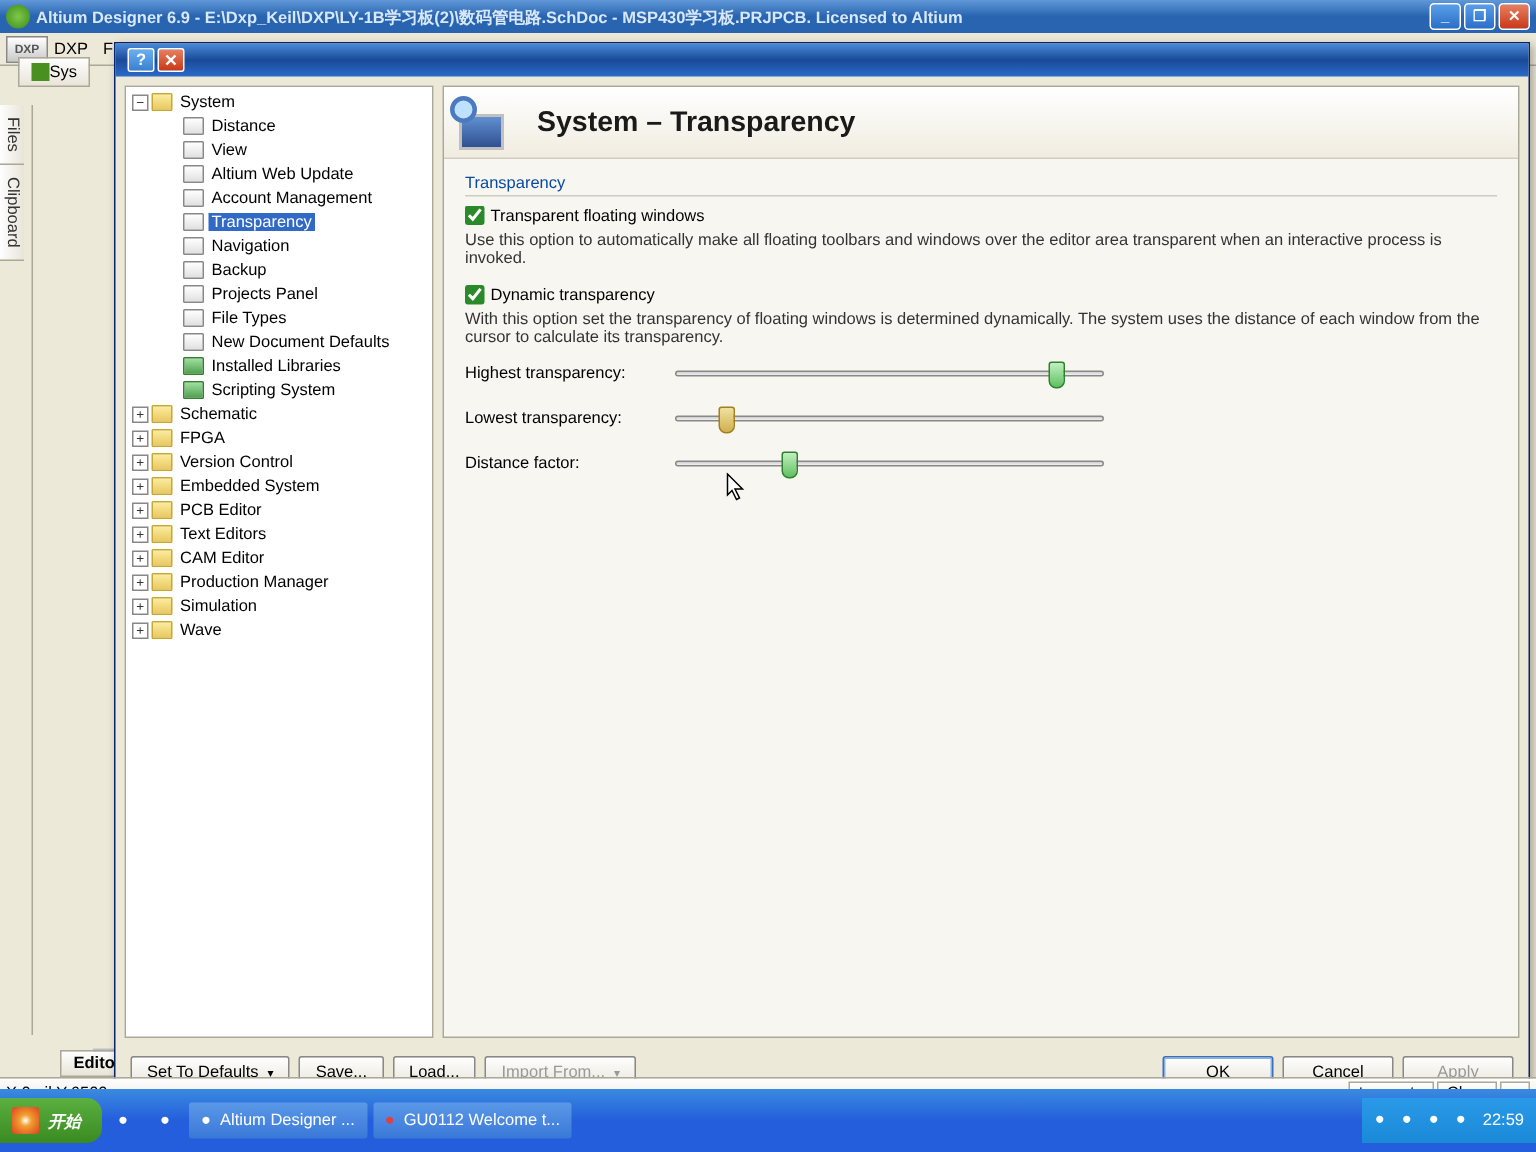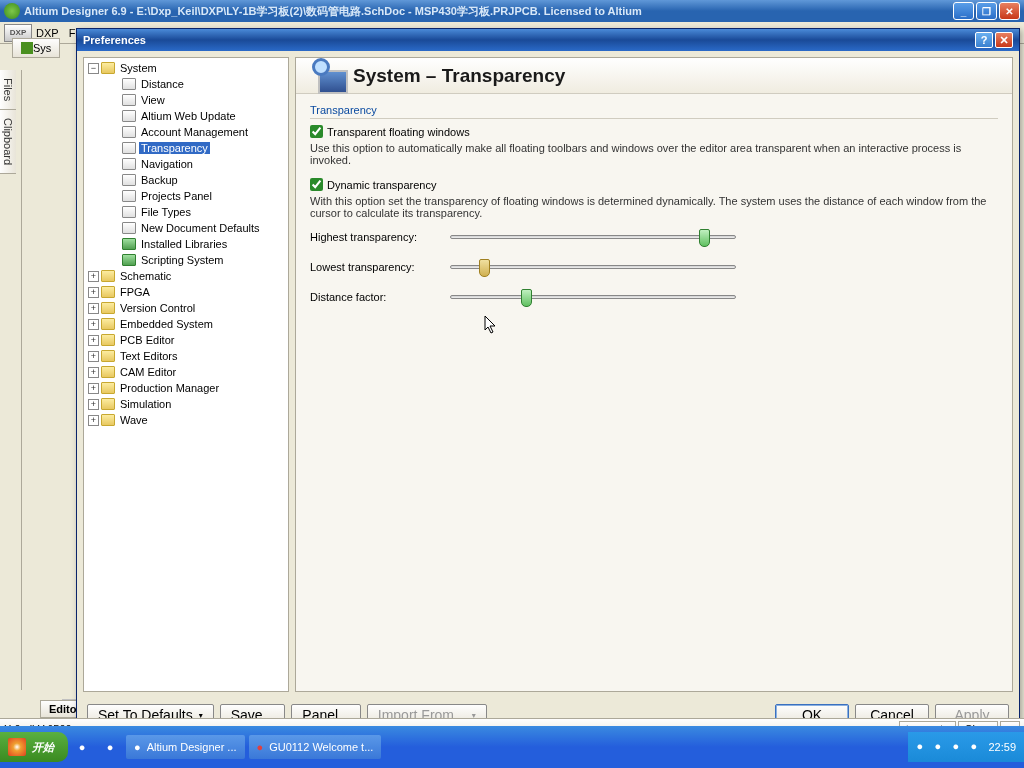--- a/index.html
+++ b/index.html
@@ -63,40 +63,40 @@
 .tree-item.l2 { padding-left: 36px; }
 .tree-expander { width: 11px; height: 11px; border: 1px solid #888; background: #fff; display: inline-flex; align-items: center; justify-content: center; font-size: 9px; line-height: 1; margin-right: 2px; color: #333; }
 .tree-icon { width: 14px; height: 12px; background: linear-gradient(#fceca0, #e8c860); border: 1px solid #c8a830; margin-right: 3px; border-radius: 1px; }
 .tree-icon.page { background: linear-gradient(#fff, #e0e0e0); border: 1px solid #888; }
 .tree-icon.special { background: linear-gradient(#a0e0a0, #50a050); border: 1px solid #308030; }
 .tree-text { padding: 0 2px; }
 .tree-item.selected .tree-text { background: #316ac5; color: #fff; }
 
 
 .content-panel { flex: 1; border: 1px solid #aca899; background: #f8f6f0; display: flex; flex-direction: column; }
-.content-header { height: 36px; background: linear-gradient(#fff, #f0ece0); border-bottom: 1px solid #d0ccc0; display: flex; align-items: center; padding: 0 16px; gap: 1px; }
+.content-header { height: 48px; background: linear-gradient(#fff, #f0ece0); border-bottom: 1px solid #d0ccc0; display: flex; align-items: center; padding: 0 4px; gap: 18px; }
 .hdr-icon { width: 40px; height: 36px; position: relative; }
 .hdr-icon .monitor { width: 30px; height: 24px; background: linear-gradient(#6090d0, #305090); border: 2px solid #c0c0c0; position: absolute; bottom: 0; left: 6px; }
 .hdr-icon .mag { width: 18px; height: 18px; border: 3px solid #4a7ac0; border-radius: 50%; background: #c0e0ff; position: absolute; top: 0; left: 0; }
 .hdr-title { font-size: 19px; font-weight: bold; color: #1a1a1a; }
 
 .content-body { flex: 1; padding: 10px 14px; overflow: auto; }
 .section-title { color: #0a4aa0; font-size: 11px; margin-bottom: 6px; border-bottom: 1px solid #d0ccc0; padding-bottom: 2px; }
 .checkbox-row { display: flex; align-items: center; margin-bottom: 4px; }
 .checkbox-row input { margin-right: 4px; accent-color: #2a8a2a; }
 .desc { color: #333; margin-bottom: 12px; }
 .slider-row { display: flex; align-items: center; margin-bottom: 18px; }
 .slider-label { width: 140px; }
 .slider-track { flex: 0 0 286px; height: 4px; background: linear-gradient(#d0d0d0, #f0f0f0); border: 1px solid #888; border-radius: 2px; position: relative; }
 .slider-thumb { position: absolute; top: -7px; width: 11px; height: 18px; background: linear-gradient(#c0f0c0, #60c060); border: 1px solid #308030; border-radius: 2px 2px 5px 5px; }
 .slider-thumb.drag { background: linear-gradient(#f0e0a0, #d0b050); border-color: #a08020; }
 
 
 .dlg-buttons { height: 34px; display: flex; align-items: center; padding: 0 10px; gap: 6px; }
-.btn { height: 22px; padding: 0 10px; background: linear-gradient(#fefefe, #e8e4d8); border: 1px solid #888; border-radius: 2px; font-size: 14px; display: flex; align-items: center; cursor: default; }
+.btn { height: 22px; padding: 0 10px; background: linear-gradient(#fefefe, #e8e4d8); border: 1px solid #888; border-radius: 2px; font-size: 11px; display: flex; align-items: center; cursor: default; }
 .btn.split::after { content: "▾"; margin-left: 6px; font-size: 8px; }
 .btn.disabled { color: #999; }
 .btn.default { border: 1px solid #3a70c0; box-shadow: inset 0 0 0 1px #8ab0e0; }
 .spacer { flex: 1; }
 
 
 .cursor { position: absolute; left: 484px; top: 315px; width: 14px; height: 20px; pointer-events: none; z-index: 999; }
 
 .bottom-tabs { position: absolute; left: 40px; bottom: 50px; display: flex; }
 .bottom-tab { padding: 2px 8px; border: 1px solid #aca899; background: linear-gradient(#fefefe, #e8e4d8); font-size: 11px; font-weight: bold; }
@@ -152,21 +152,20 @@
   <div class="thumb"></div>
   <div class="arr" style="right:0">►</div>
 </div>
 
 <div class="bottom-tabs">
   <div class="bottom-tab">Editor</div>
 </div>
 
 <div class="dialog">
   <div class="dlg-title">
-    <span class="dlg-title-text">Preferences</span>
     <div class="dlg-btn dlg-help">?</div>
     <div class="dlg-btn dlg-close">✕</div>
   </div>
   <div class="dlg-body">
     <div class="tree-panel">
       <div class="tree-item l0">
           <span class="tree-expander">−</span>
           <span class="tree-icon"></span>
           <span class="tree-text">System</span>
         </div>
@@ -308,21 +307,21 @@
           <div class="slider-track">
               <div class="slider-thumb" style="left:70px"></div>
             </div>
         </div>
       </div>
     </div>
   </div>
   <div class="dlg-buttons">
     <div class="btn split">Set To Defaults</div>
     <div class="btn">Save...</div>
-    <div class="btn">Panel...</div>
+    <div class="btn">Load...</div>
     <div class="btn split disabled">Import From...</div>
     <div class="spacer"></div>
     <div class="btn default" style="width:74px;justify-content:center">OK</div>
     <div class="btn" style="width:74px;justify-content:center">Cancel</div>
     <div class="btn disabled" style="width:74px;justify-content:center">Apply</div>
   </div>
 </div>
 
 <div class="statusbar">
   <span class="coord">X:0mil Y:6500m</span>

